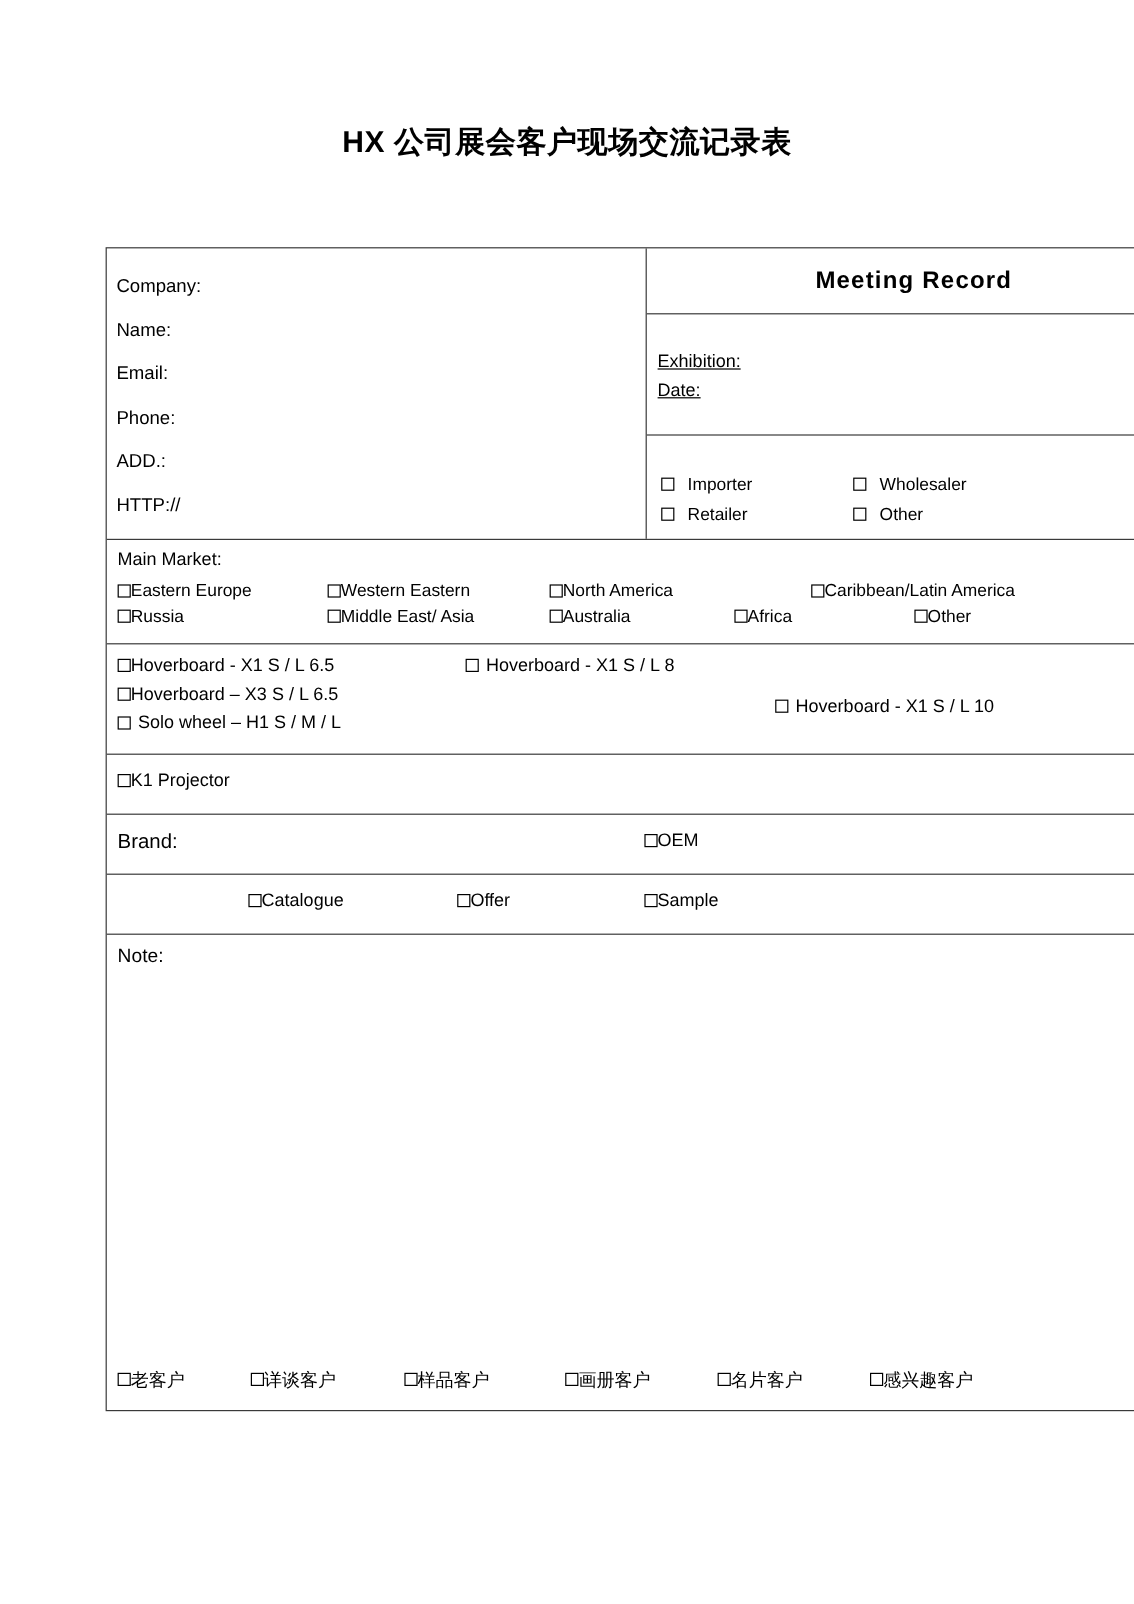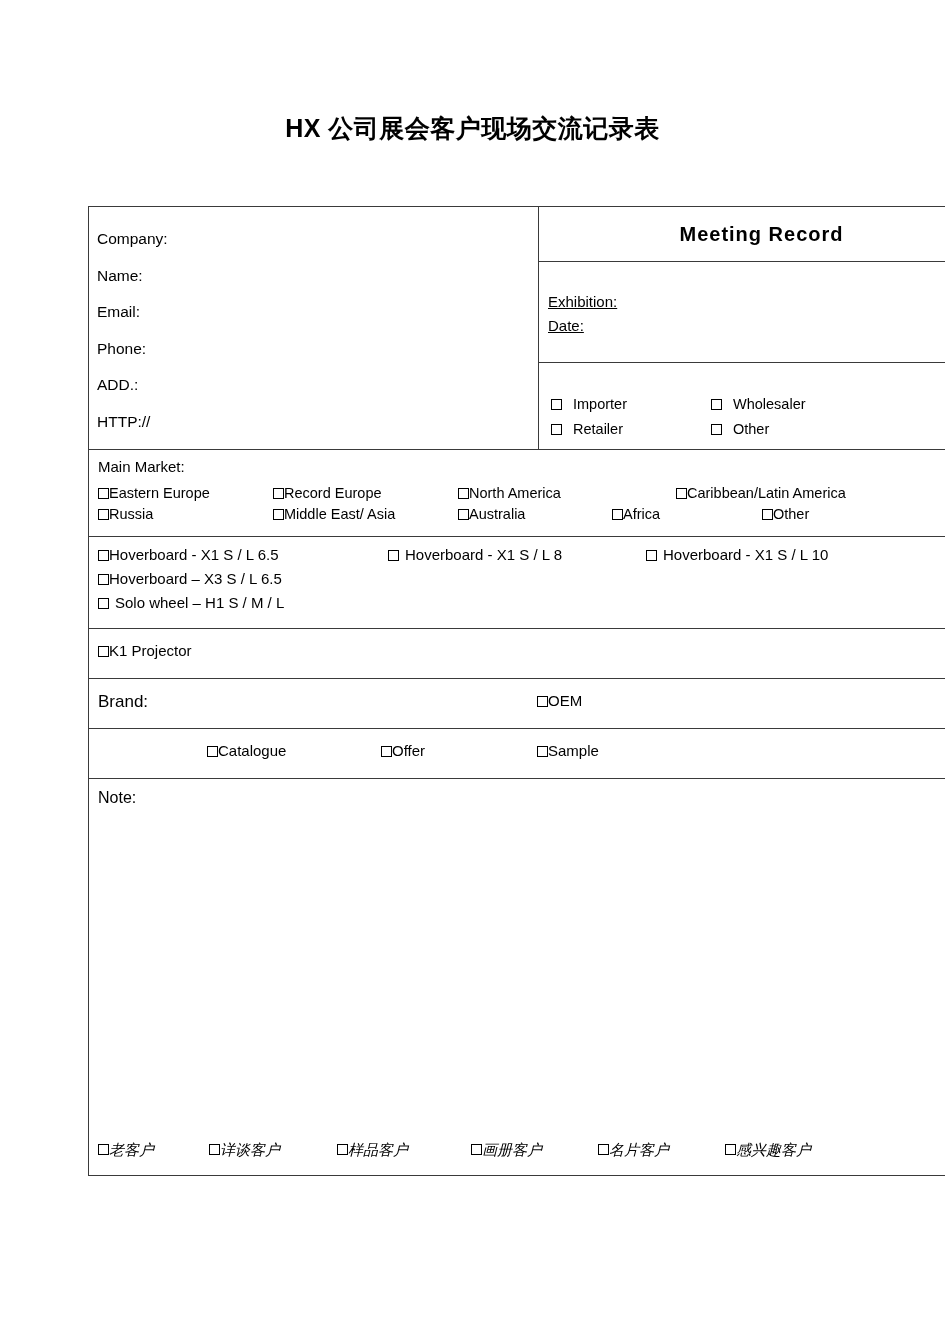--- a/index.html
+++ b/index.html
@@ -20,21 +20,20 @@
   .doc-title {
     position: absolute;
     left: 0;
     top: 102px;
     width: 945px;
     text-align: center;
     font-size: 25px;
     font-weight: bold;
     letter-spacing: 0.5px;
     white-space: nowrap;
-    margin-top: 10px;
   }
 
   
   .form-table {
     position: absolute;
     left: 88px;
     top: 206px;
     width: 897px;
     border: 1.6px solid #3a3a3a;
     box-sizing: border-box;
@@ -200,21 +199,20 @@
     right: 6px;
     bottom: 12px;
     height: 22px;
   }
   .cust {
     position: absolute;
     top: 0;
     font-size: 15px;
     white-space: nowrap;
     font-family: "DejaVu Sans", sans-serif;
-    font-style: italic;
   }
   .cust .cb { vertical-align: 0px; }
 </style>
 </head>
 <body>
 
 <div class="doc-title">HX 公司展会客户现场交流记录表</div>
 
 <div class="form-table">
 
@@ -249,41 +247,41 @@
       </div>
     </div>
   </div>
 
   <div class="row">
     <div class="market-cell">
       <div class="market-title">Main  Market:</div>
 
       <div class="market-row">
         <div class="mk" style="left:0px;"><span class="cb"></span><span>Eastern  Europe</span></div>
-        <div class="mk" style="left:175px;"><span class="cb"></span><span>Record  Europe</span></div>
+        <div class="mk" style="left:175px;"><span class="cb"></span><span>Western  Eastern</span></div>
         <div class="mk" style="left:360px;"><span class="cb"></span><span>North  America</span></div>
         <div class="mk" style="left:556px;padding-left:22px;"><span class="cb"></span><span>Caribbean/Latin  America</span></div>
       </div>
 
       <div class="market-row">
         <div class="mk" style="left:0px;"><span class="cb"></span><span>Russia</span></div>
         <div class="mk" style="left:175px;"><span class="cb"></span><span>Middle  East/  Asia</span></div>
         <div class="mk" style="left:360px;text-align:right;"><span class="cb"></span><span>Australia</span></div>
         <div class="mk" style="left:514px;"><span class="cb"></span><span>Africa</span></div>
         <div class="mk" style="left:664px;"><span class="cb"></span><span>Other</span></div>
       </div>
     </div>
   </div>
 
   <div class="row">
     <div class="prod-cell">
       <div class="prod-row">
         <div class="pd" style="left:0px;"><span class="cb"></span><span>Hoverboard  -  X1  S  /  L  6.5</span></div>
         <div class="pd" style="left:290px;"><span class="cb sp-sm"></span><span>Hoverboard  -  X1  S  /  L  8</span></div>
-        <div class="pd" style="left:548px;"><span class="cb sp-sm"></span><span>Hoverboard  -  X1  S  /  L  10</span></div>
+        <div class="pd" style="left:548px;margin-top:34px;"><span class="cb sp-sm"></span><span>Hoverboard  -  X1  S  /  L  10</span></div>
       </div>
       <div class="prod-row">
         <div class="pd" style="left:0px;"><span class="cb"></span><span>Hoverboard  –  X3 S / L 6.5</span></div>
       </div>
       <div class="prod-row">
         <div class="pd" style="left:0px;"><span class="cb sp-sm"></span><span>Solo  wheel  –  H1   S  /  M  /  L</span></div>
       </div>
     </div>
   </div>
 

